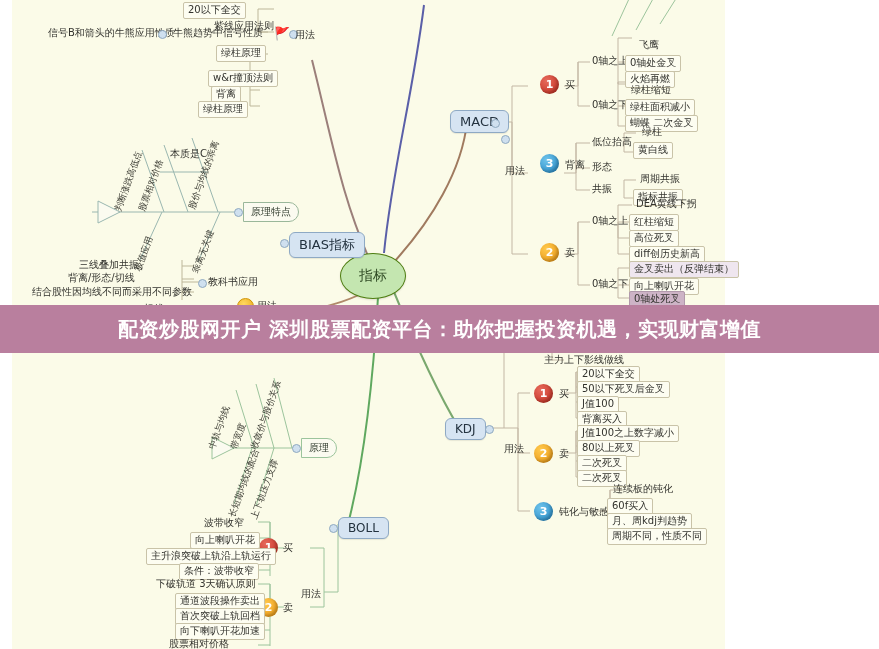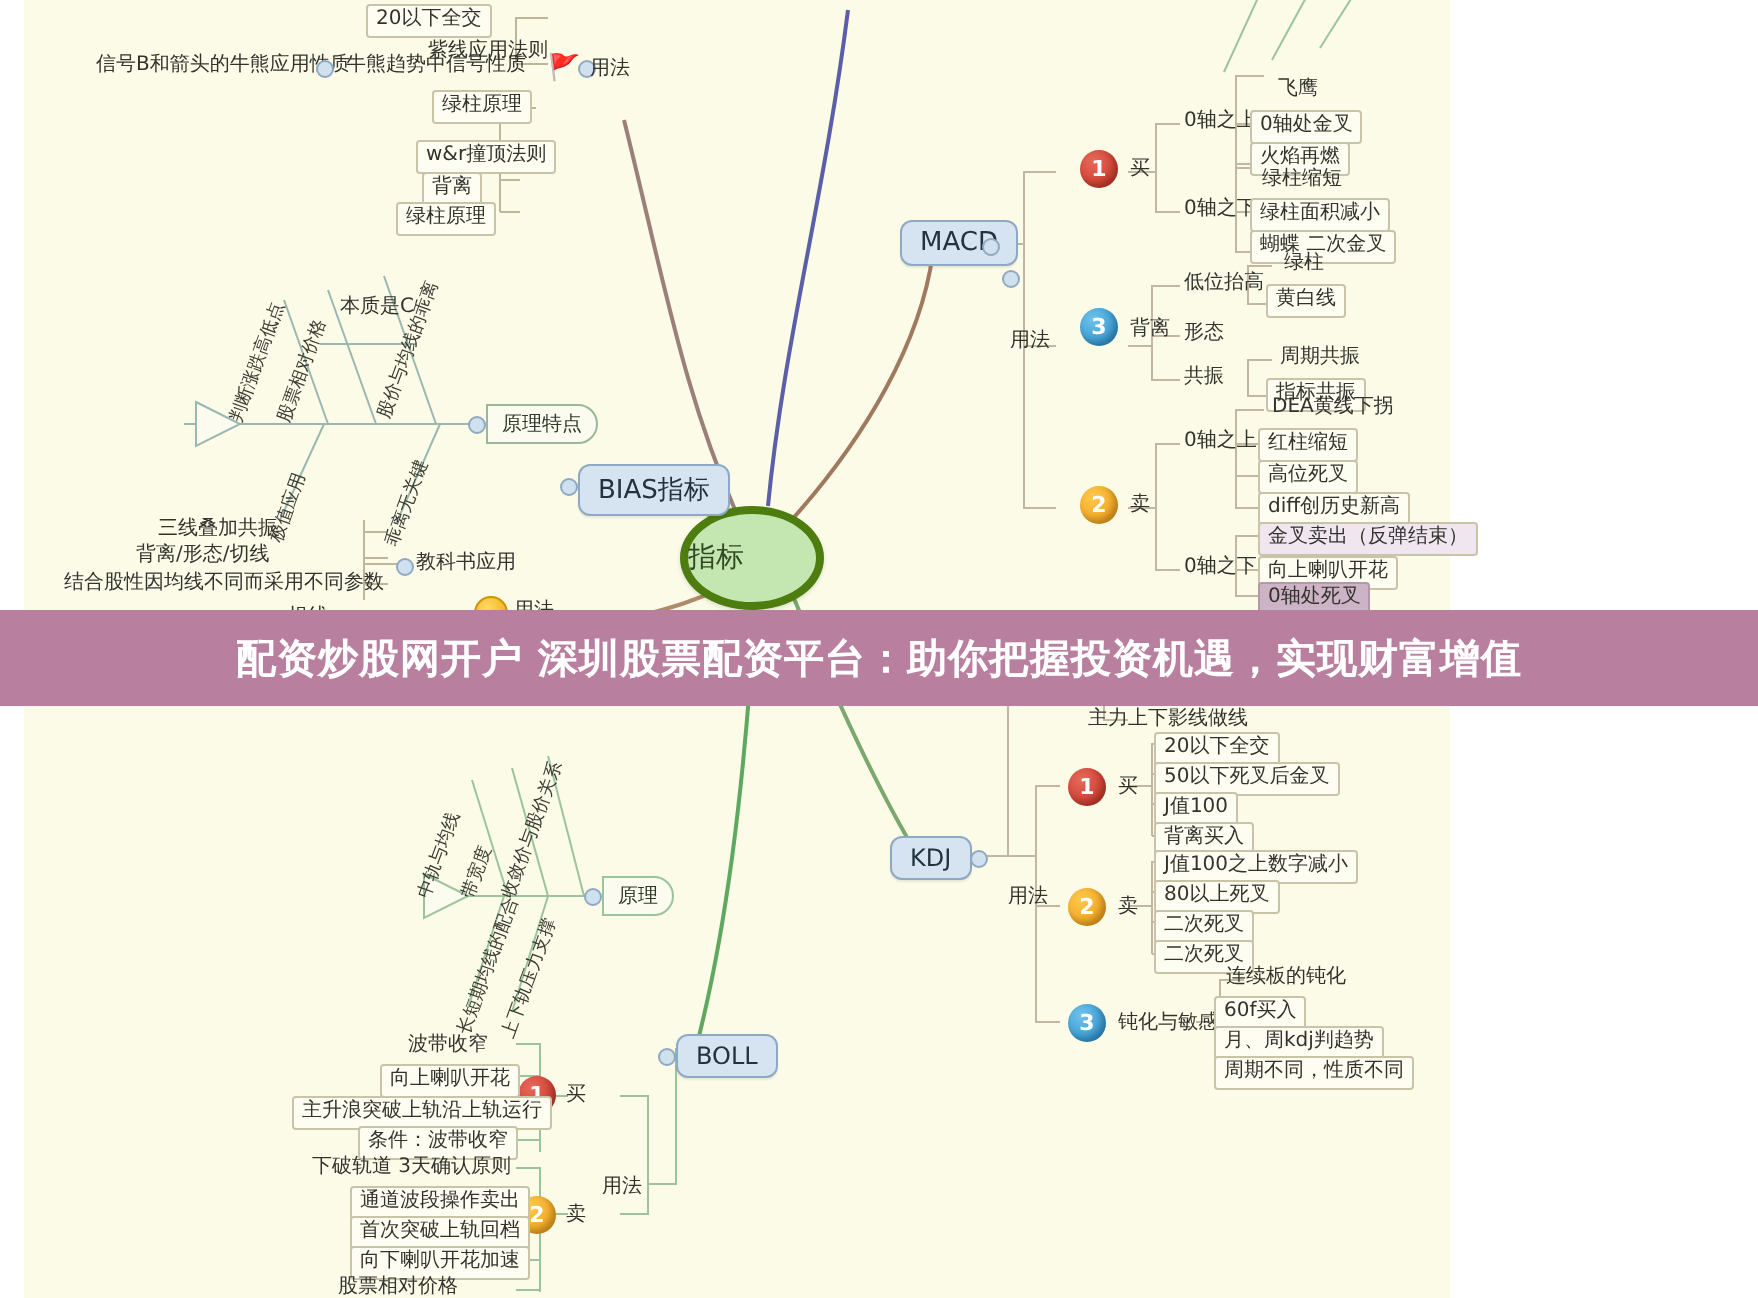--- a/index.html
+++ b/index.html
@@ -5,22 +5,22 @@
   html,body{margin:0;padding:0;background:#ffffff;}
   body{width:879px;height:649px;position:relative;overflow:hidden;
        font-family:"DejaVu Sans","Liberation Sans",sans-serif;}
   #canvas{position:absolute;left:12px;top:0;width:713px;height:649px;background:#fbfbe8;}
   .node{position:absolute;white-space:nowrap;font-size:10px;color:#33332e;line-height:1.25;}
   .box{border:1px solid #c9c3a8;background:#fdfdf1;padding:1px 4px;border-radius:2px;}
   .plain{background:transparent;border:none;padding:0 2px;}
   .bigbox{border:1px solid #8ea9c4;background:#d6e4f2;border-radius:6px;padding:3px 9px;
           font-size:13px;color:#23323f;box-shadow:0 1px 1px rgba(0,0,0,.08);}
   .center-node{position:absolute;width:64px;height:44px;border-radius:50%;
-       background:#c4e6b0;border:4px solid #4d7c0f;display:flex;align-items:center;
-       font-size:14px;color:#2f4a24;
+       background:#c4e6b0;border:1px solid #4d7c0f;display:flex;align-items:center;
+       justify-content:center;font-size:14px;color:#2f4a24;
        box-shadow:0 1px 2px rgba(0,0,0,.12);}
   .badge{position:absolute;width:19px;height:19px;border-radius:50%;color:#fff;
          font-size:11px;display:flex;align-items:center;justify-content:center;
          font-weight:bold;box-shadow:inset -2px -2px 3px rgba(0,0,0,.22);}
   .b-red{background:radial-gradient(circle at 35% 30%,#e66a5c,#c12a1c);}
   .b-org{background:radial-gradient(circle at 35% 30%,#ffc94d,#e89310);}
   .b-blu{background:radial-gradient(circle at 35% 30%,#6fc3ea,#1f86c4);}
   .dot{position:absolute;width:7px;height:7px;border-radius:50%;
        background:#cfe0ef;border:1px solid #8fa9c0;}
   .rot{position:absolute;font-size:9px;color:#3a3a32;white-space:nowrap;

